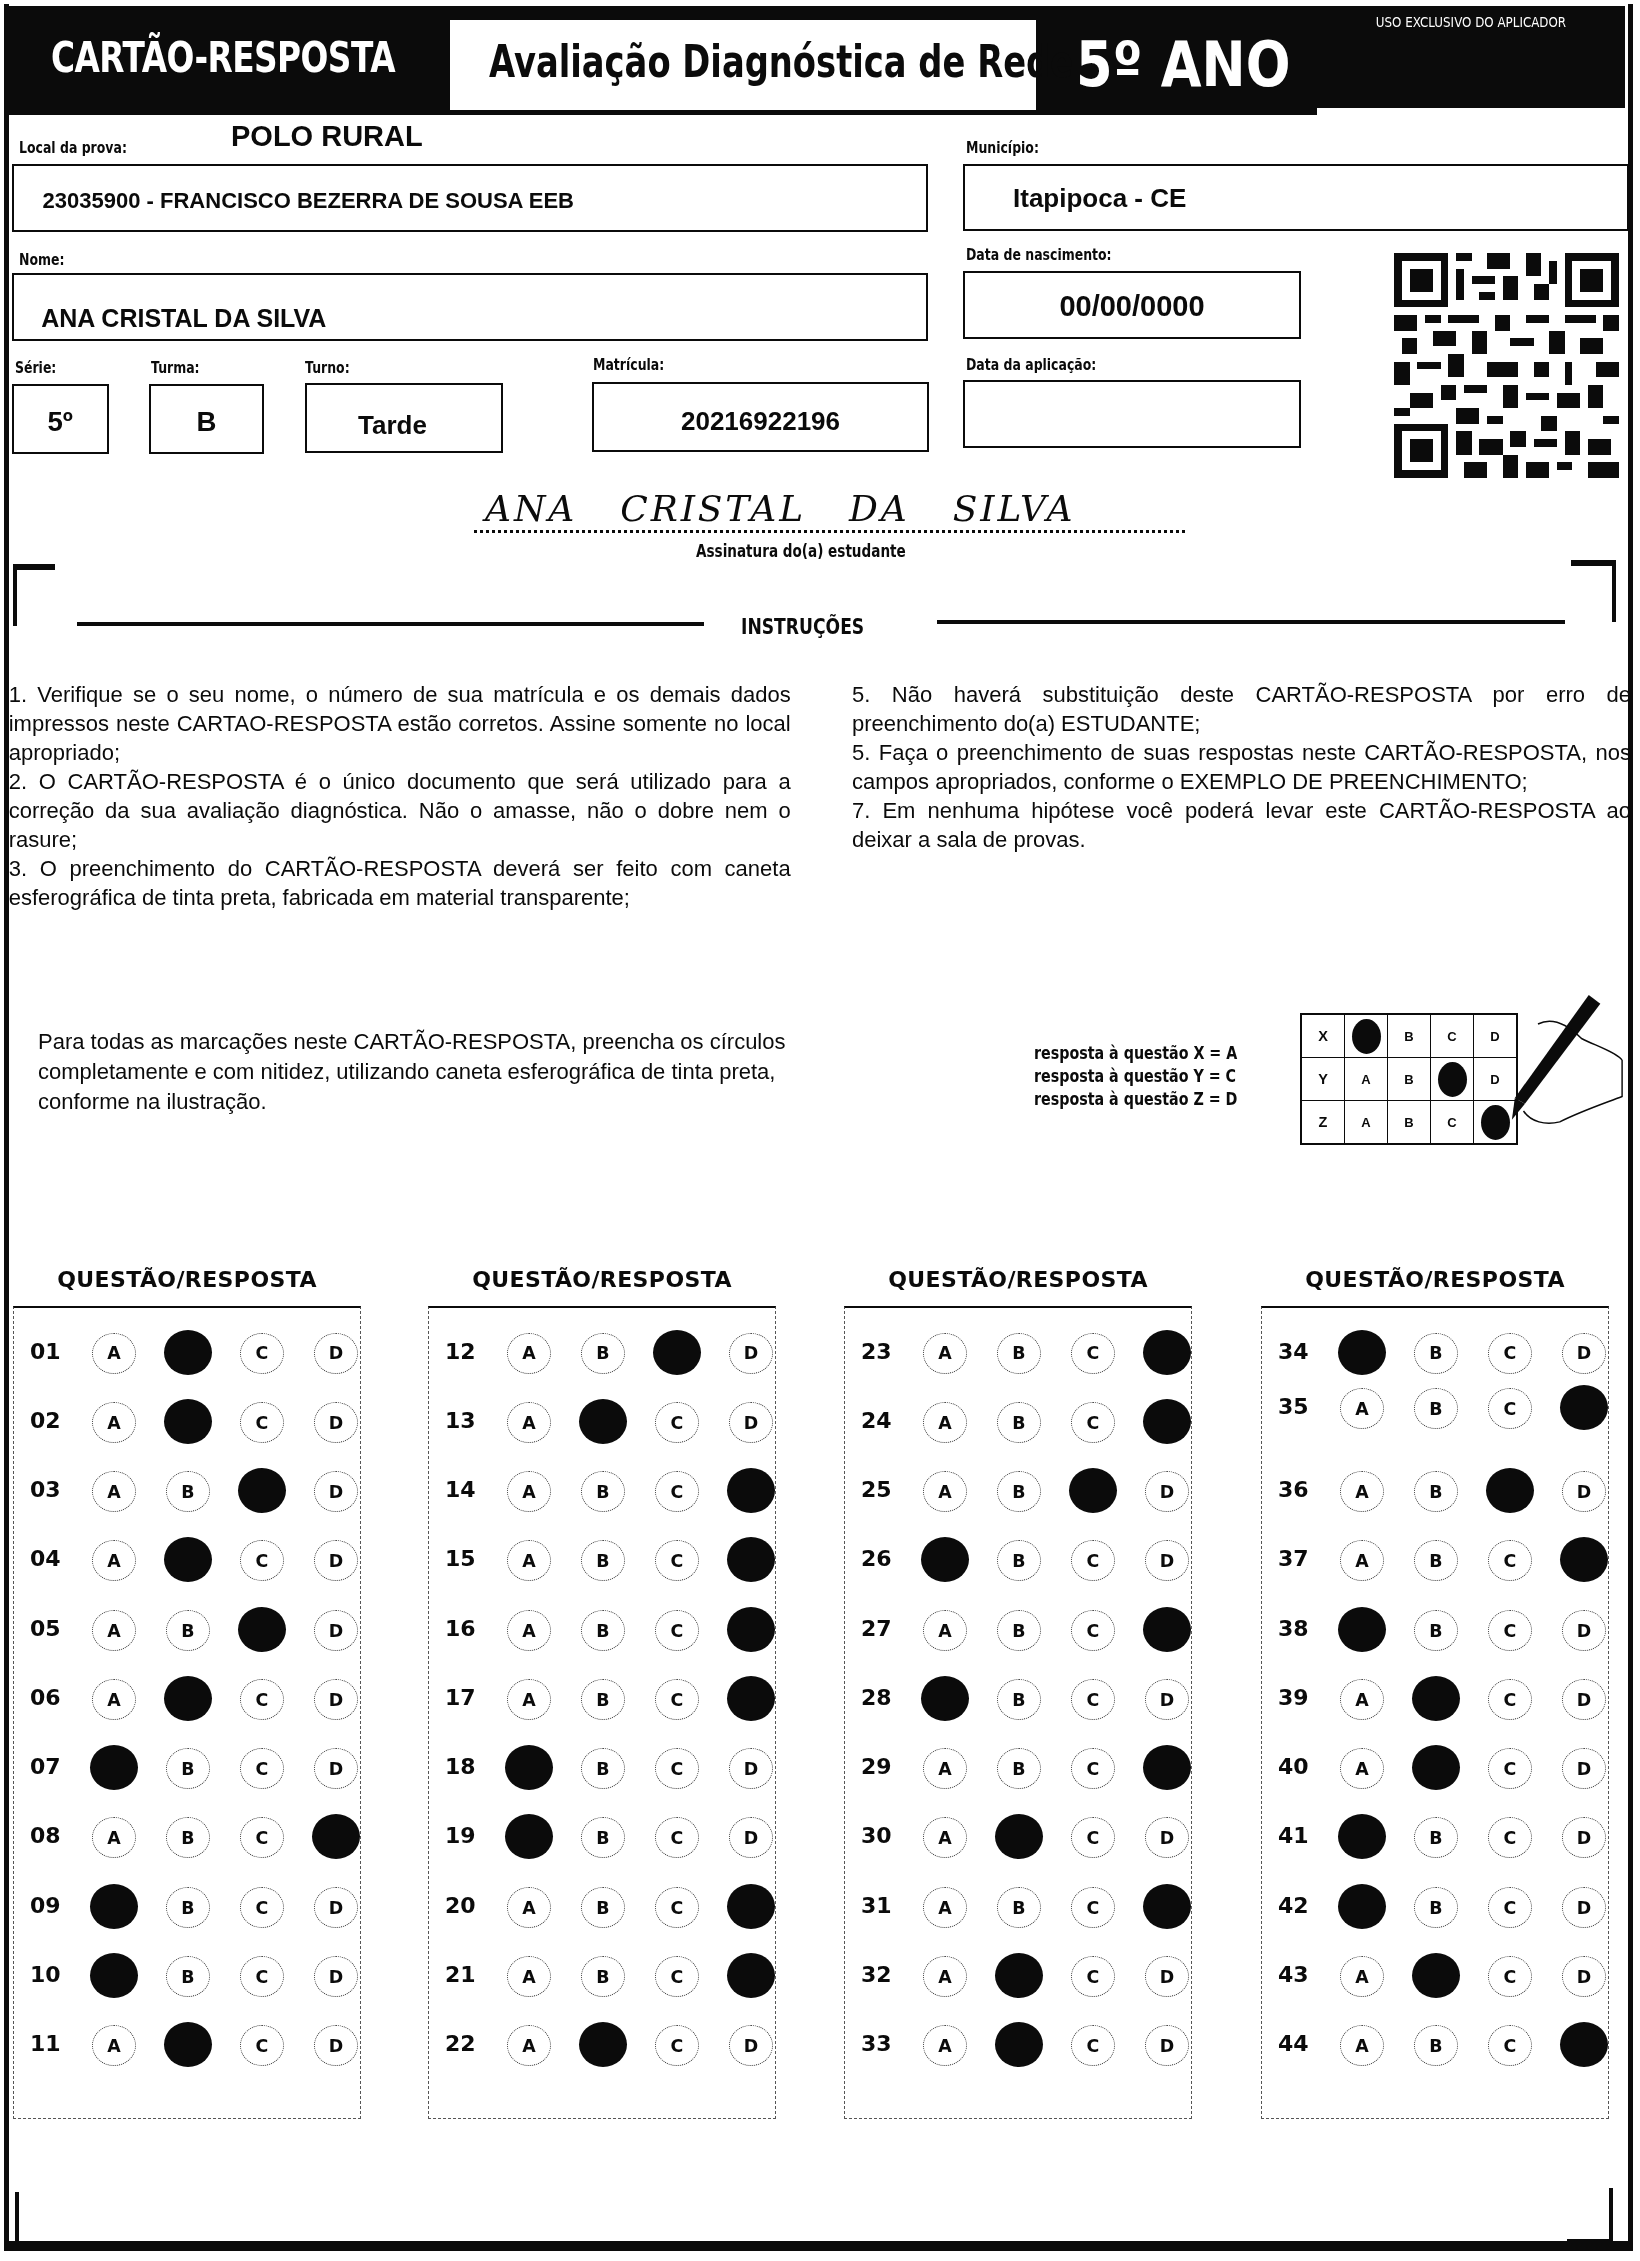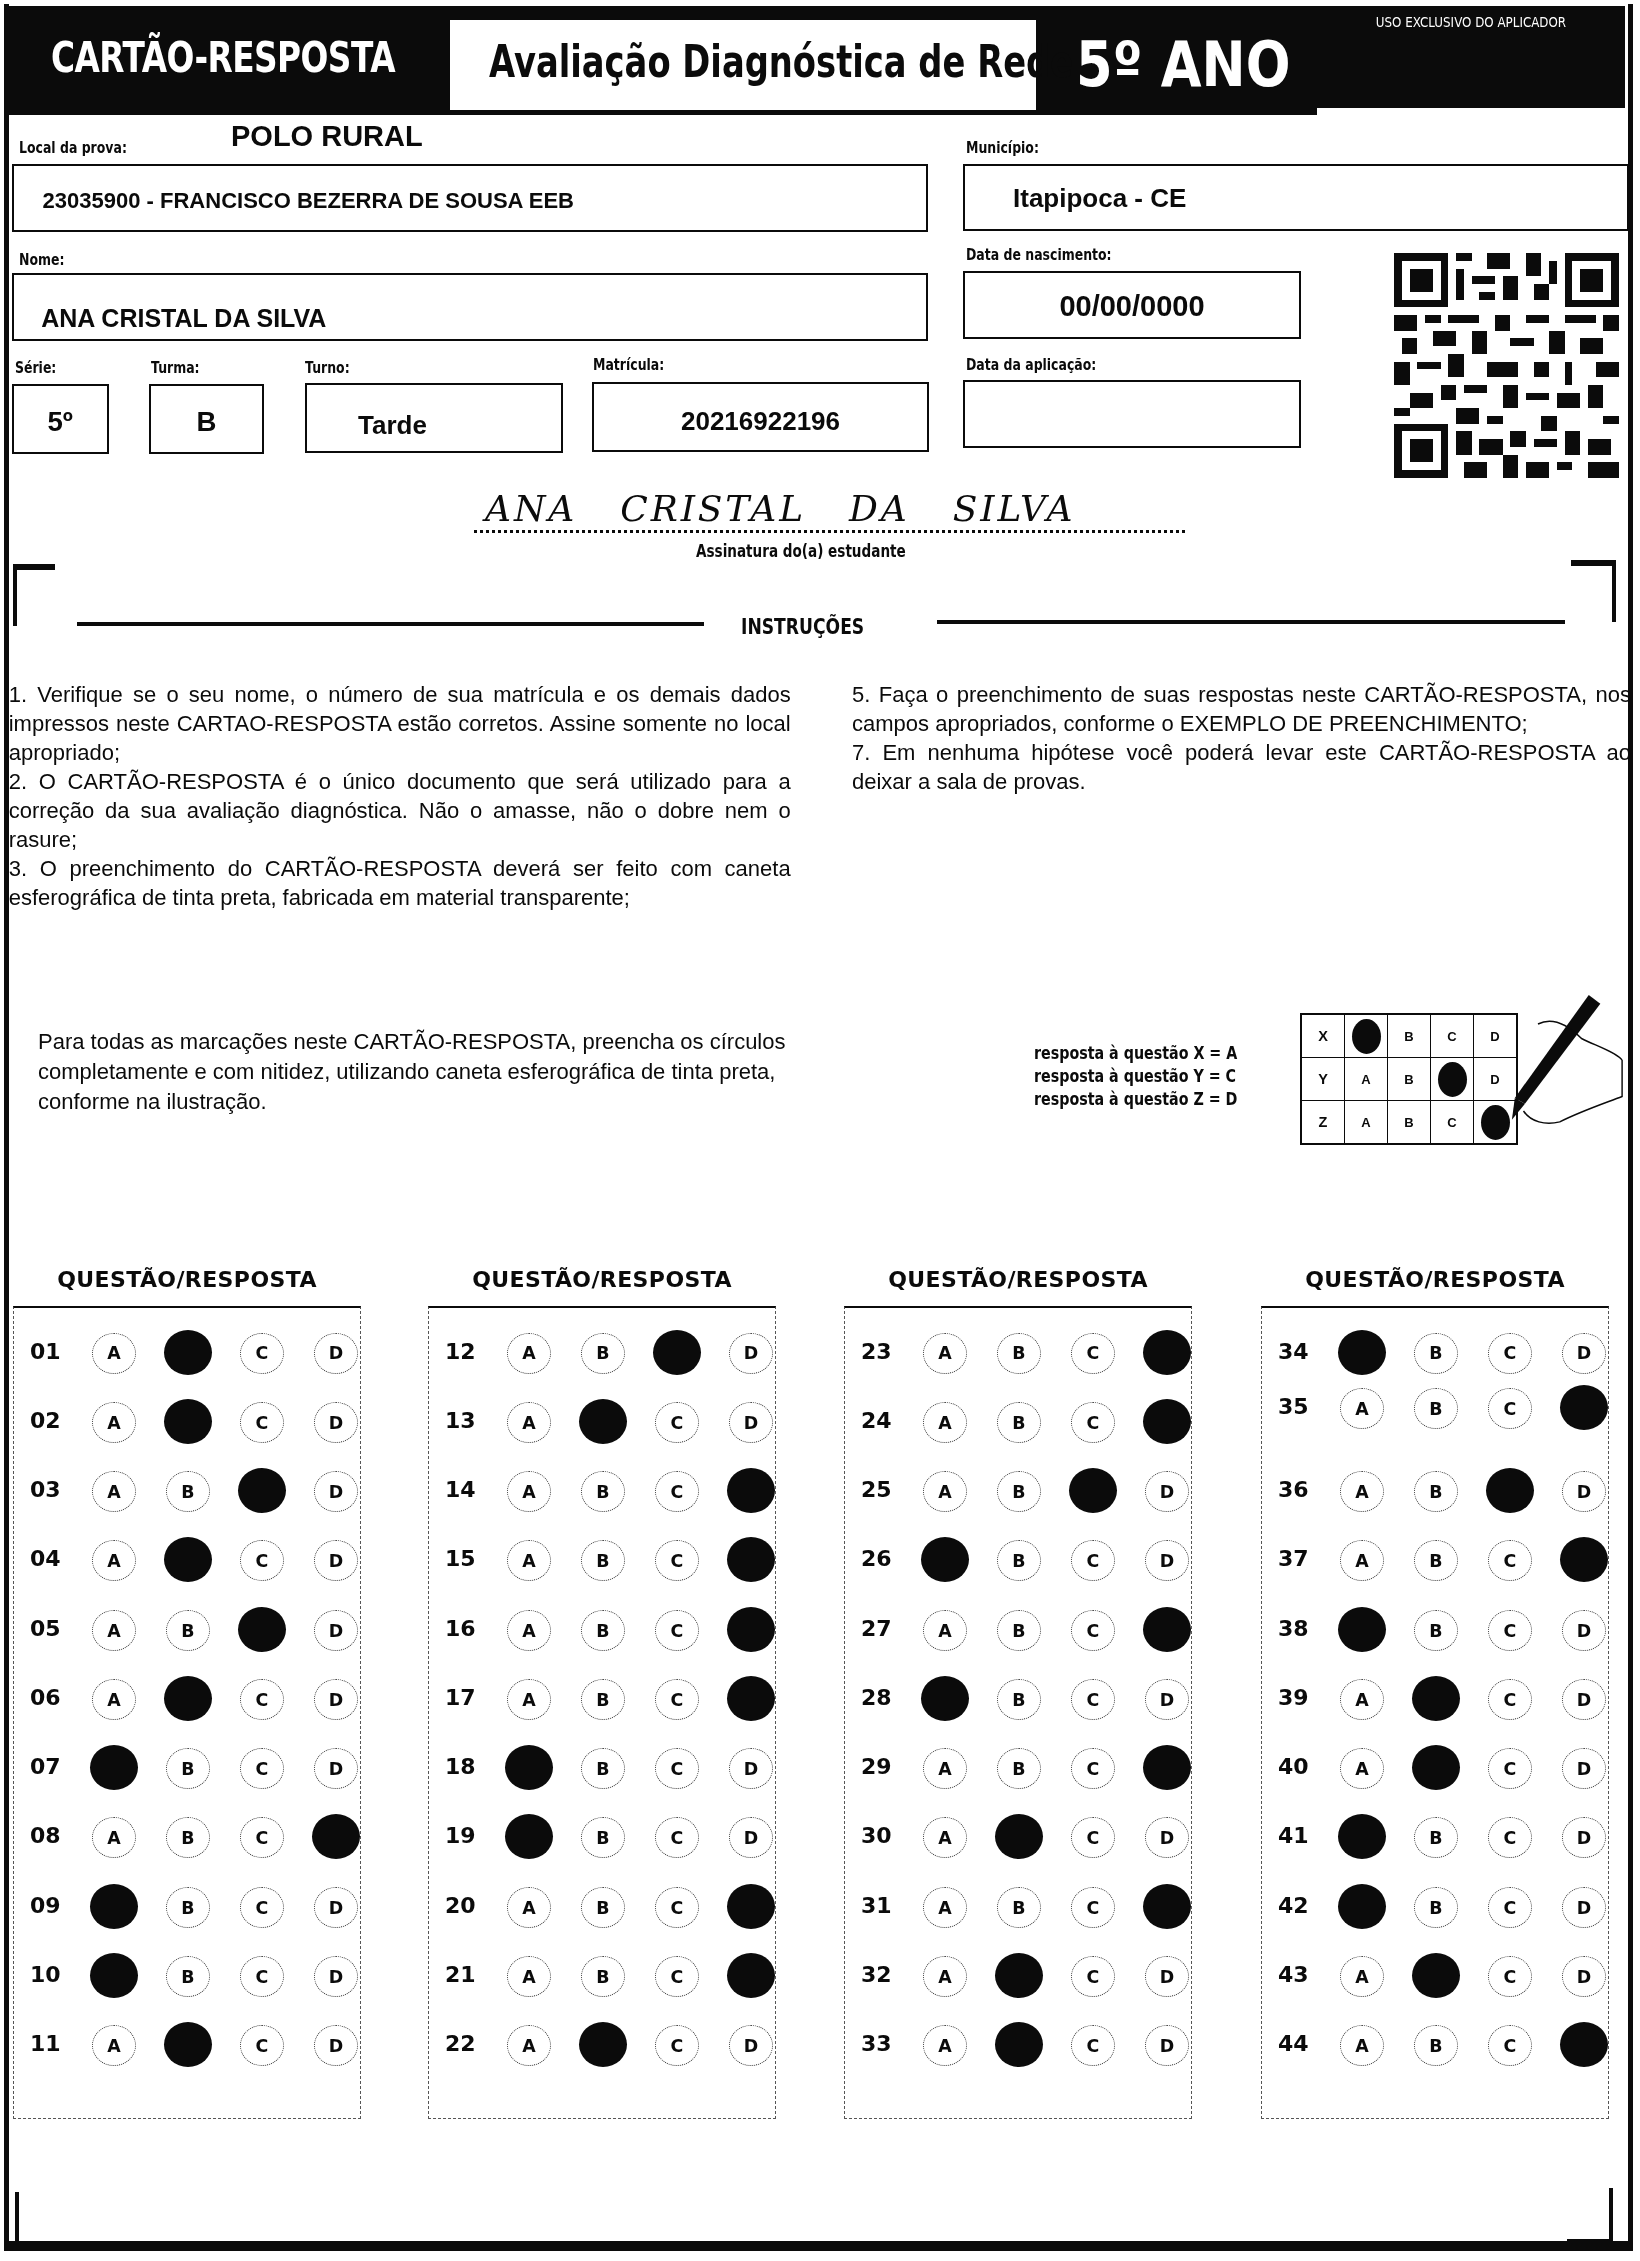--- a/index.html
+++ b/index.html
@@ -89,21 +89,21 @@
 
 <div class="lbl" style="left:14.5px;top:358px;">Série:</div>
 <div class="fbox" style="left:11.6px;top:384px;width:97px;height:70px;">
   <span class="fval center" style="top:20.3px;font-size:27.6px;">5º</span>
 </div>
 <div class="lbl" style="left:151px;top:358px;">Turma:</div>
 <div class="fbox" style="left:149px;top:384px;width:115px;height:70px;">
   <span class="fval center" style="top:20.3px;font-size:27.6px;">B</span>
 </div>
 <div class="lbl" style="left:305px;top:358px;">Turno:</div>
-<div class="fbox" style="left:305px;top:383px;width:258px;height:70px;">
+<div class="fbox" style="left:305px;top:383px;width:198px;height:70px;">
   <span class="fval" style="left:51px;top:25px;font-size:26px;">Tarde</span>
 </div>
 <div class="lbl" style="left:593px;top:355px;">Matrícula:</div>
 <div class="fbox" style="left:592px;top:382px;width:337px;height:70px;">
   <span class="fval center" style="top:22px;font-size:26px;">20216922196</span>
 </div>
 
 <div class="lbl" style="left:966px;top:355px;">Data da aplicação:</div>
 <div class="fbox" style="left:963px;top:380px;width:338px;height:68px;">
   <span class="fval center" style="top:19px;"></span>
@@ -192,20 +192,21 @@
 <div class="instr-line" style="left:77px;width:627px;"></div>
 <div class="instr-title">INSTRUÇÕES</div>
 <div class="instr-line" style="left:937px;width:628px;top:620px;"></div>
 
 <div class="instr-col" style="left:8.7px;width:782px;">
   <p>1. Verifique se o seu nome, o número de sua matrícula e os demais dados impressos neste CARTAO-RESPOSTA estão corretos. Assine somente no local apropriado;</p>
   <p>2. O CARTÃO-RESPOSTA é o único documento que será utilizado para a correção da sua avaliação diagnóstica. Não o amasse, não o dobre nem o rasure;</p>
   <p>3. O preenchimento do CARTÃO-RESPOSTA deverá ser feito com caneta esferográfica de tinta preta, fabricada em material transparente;</p>
 </div>
 <div class="instr-col" style="left:852px;width:779px;">
+  <p>5. Não haverá substituição deste CARTÃO-RESPOSTA por erro de preenchimento do(a) ESTUDANTE;</p>
   <p>5. Faça o preenchimento de suas respostas neste CARTÃO-RESPOSTA, nos campos apropriados, conforme o EXEMPLO DE PREENCHIMENTO;</p>
   <p>7. Em nenhuma hipótese você poderá levar este CARTÃO-RESPOSTA ao deixar a sala de provas.</p>
 </div>
 
 <div class="fill-note">Para todas as marcações neste CARTÃO-RESPOSTA, preencha os círculos completamente e com nitidez, utilizando caneta esferográfica de tinta preta, conforme na ilustração.</div>
 
 <div class="ex-labels">
   <div>resposta à questão X = A</div>
   <div>resposta à questão Y = C</div>
   <div>resposta à questão Z = D</div>

